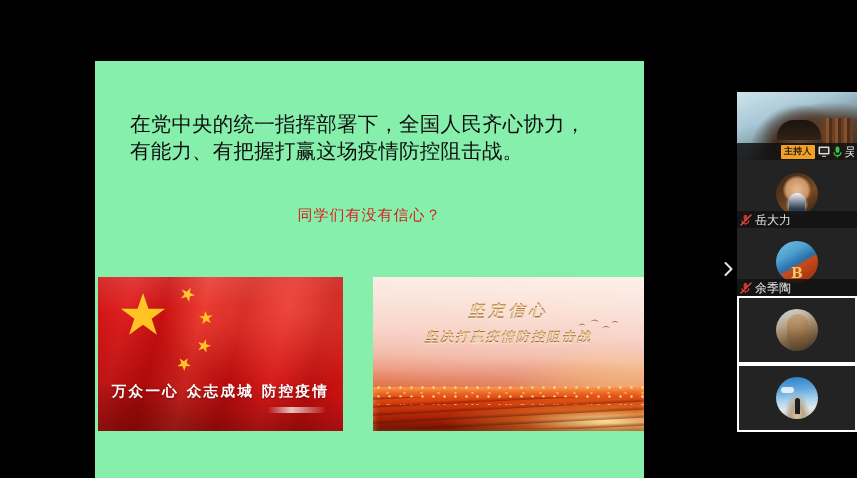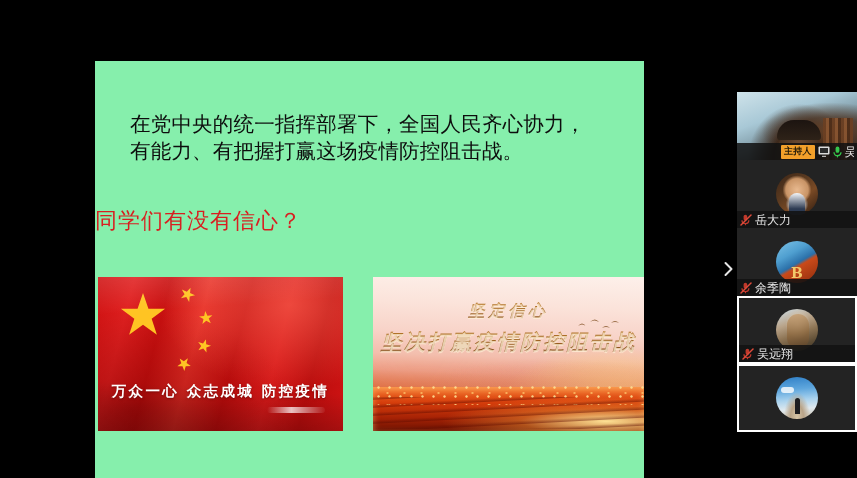--- a/index.html
+++ b/index.html
@@ -41,22 +41,23 @@
     line-height: 1.32;
     letter-spacing: 0.2px;
     font-family: "DejaVu Sans", "Liberation Sans", sans-serif;
     white-space: pre-line;
   }
   .slide-question {
     position: absolute;
     left: 0;
     top: 145px;
     width: 549px;
+    text-align: center;
     color: #d81f20;
-    font-size: 22px;
+    font-size: 15px;
     letter-spacing: 1px;
     font-family: "DejaVu Sans", "Liberation Sans", sans-serif;
   }
 
   
   .pics {
     position: absolute;
     left: 3px;
     top: 216px;
     width: 546px;
@@ -191,21 +192,21 @@
   .poster-line1 {
     font-size: 16px;
     letter-spacing: 4px;
     background: linear-gradient(180deg, #b8751e 0%, #7a3c07 100%);
     -webkit-background-clip: text;
     background-clip: text;
     color: transparent;
   }
   .poster-line2 {
     margin-top: 6px;
-    font-size: 21px;
+    font-size: 13px;
     letter-spacing: 2.2px;
     background: linear-gradient(180deg, #b8751e 0%, #6f3405 100%);
     -webkit-background-clip: text;
     background-clip: text;
     color: transparent;
   }
   .poster-birds {
     position: absolute;
     right: 22px;
     top: 40px;
@@ -502,31 +503,20 @@
             <rect x="5" y="9.1" width="1" height="2.1" fill="#c0392b"></rect>
             <path d="M1 11 L11 1" stroke="#e04b3a" stroke-width="1.5" stroke-linecap="round"></path>
           </svg>
         </span>
         <span class="pname">余季陶</span>
       </div>
     </div>
 
     <div class="tile active">
       <div class="avatar av-girl"></div>
-      <div class="name-bar">
-        <span class="icn">
-          <svg width="12" height="12" viewBox="0 0 12 12">
-            <rect x="3.6" y="0.8" width="3.6" height="6" rx="1.8" fill="#c0392b"></rect>
-            <path d="M2 6.2 a3.4 3.4 0 0 0 6.8 0" fill="none" stroke="#c0392b" stroke-width="1.3"></path>
-            <rect x="5" y="9.1" width="1" height="2.1" fill="#c0392b"></rect>
-            <path d="M1 11 L11 1" stroke="#e04b3a" stroke-width="1.5" stroke-linecap="round"></path>
-          </svg>
-        </span>
-        <span class="pname">吴远翔</span>
-      </div>
     </div>
 
     <div class="tile active">
       <div class="avatar av-silhouette">
         <span class="cloud"></span>
       </div>
     </div>
 
   </div>
 </div>

